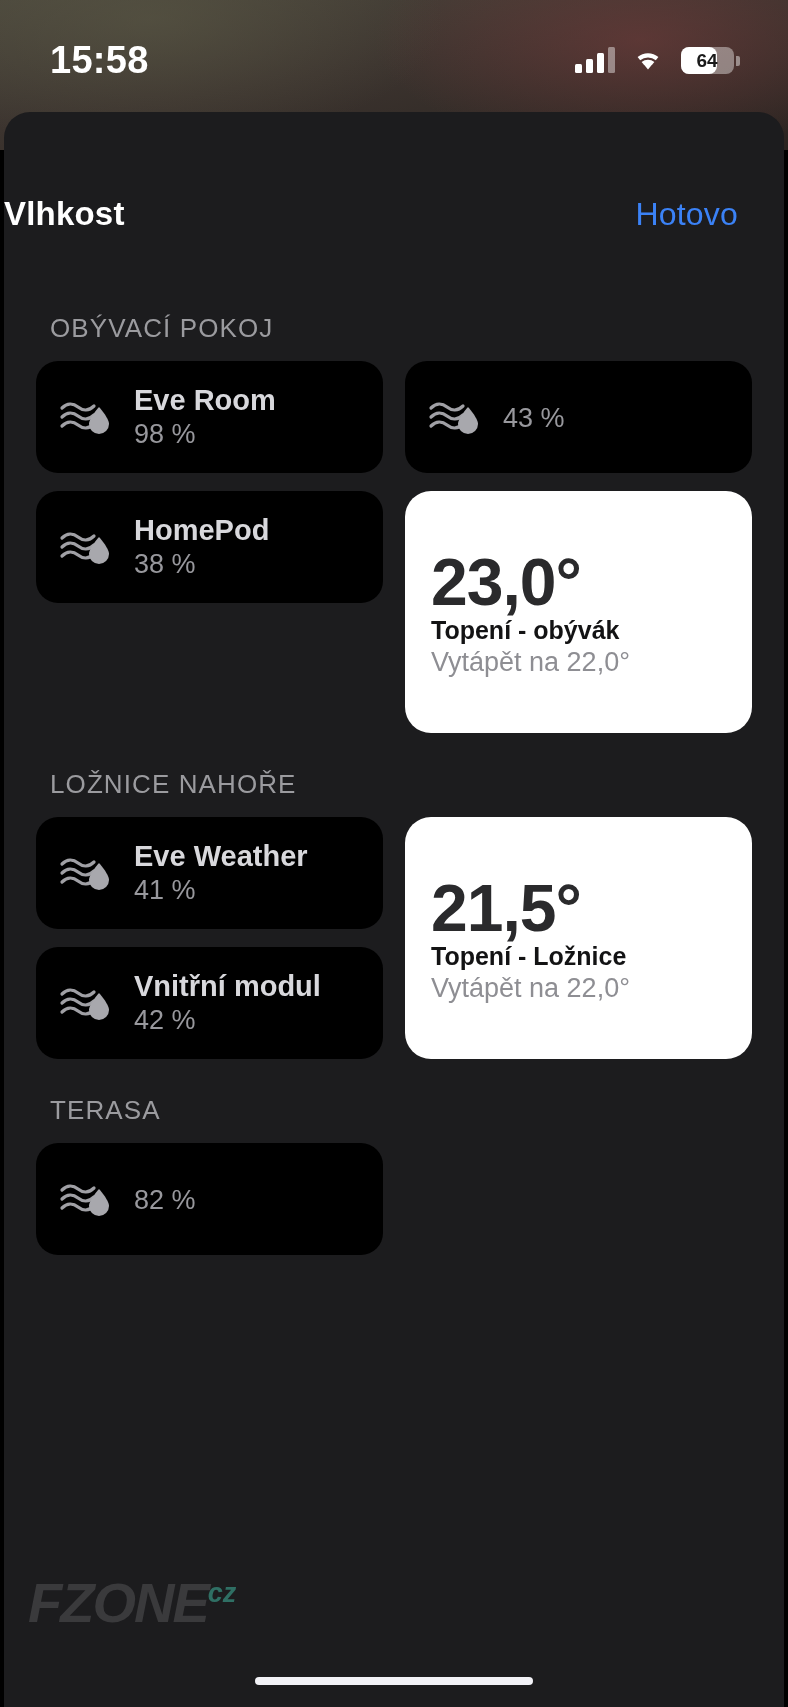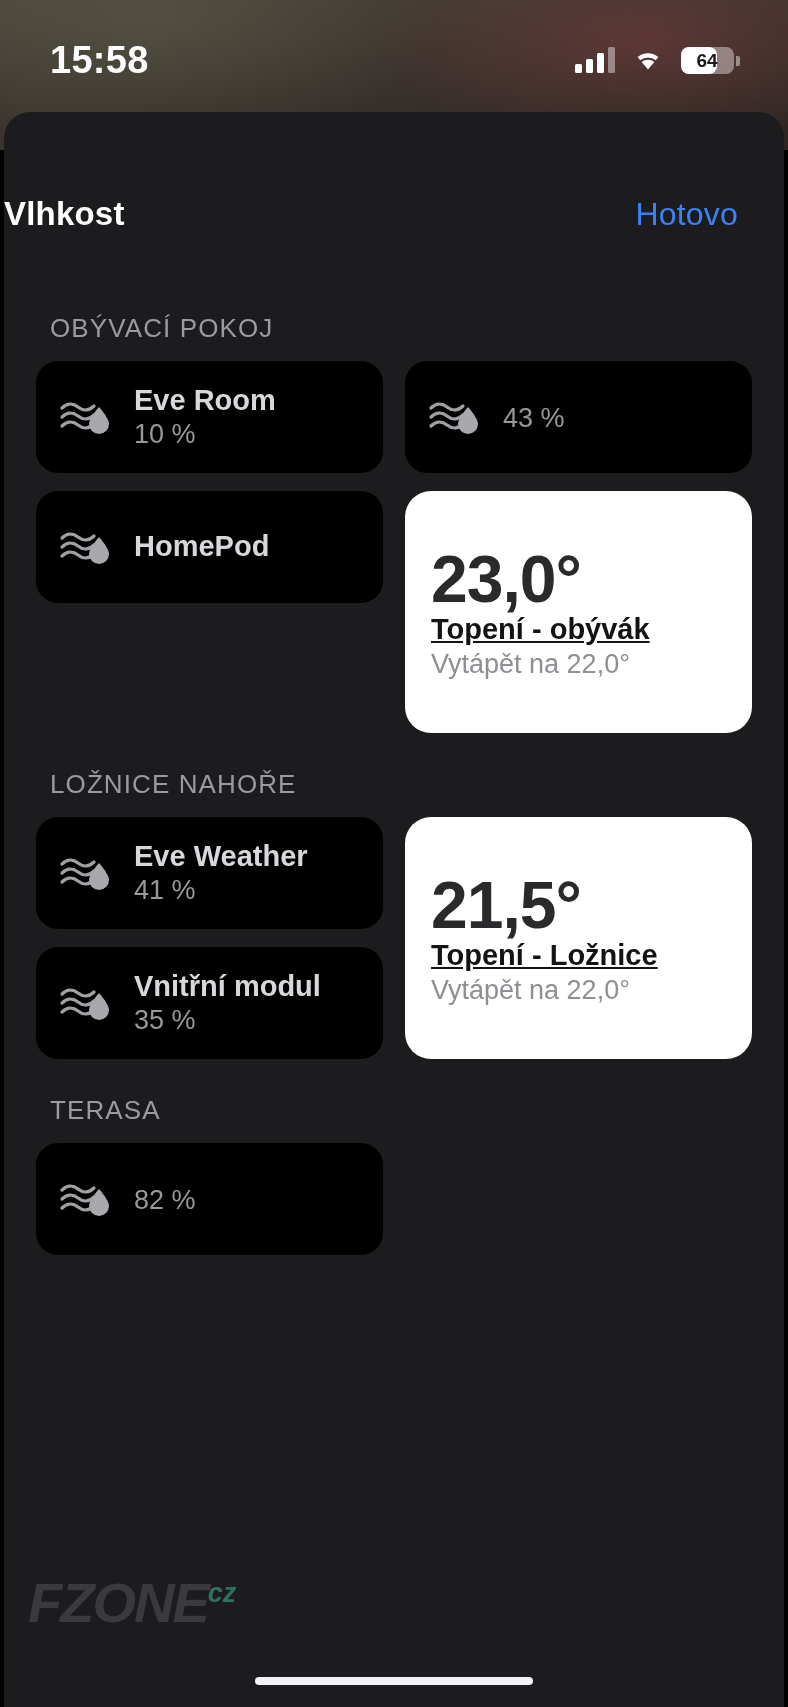--- a/index.html
+++ b/index.html
@@ -119,21 +119,21 @@
   .thermo{
     background:#ffffff; border-radius:26px;
     height:242px; padding:24px 26px 22px 26px;
     display:flex; flex-direction:column; justify-content:center;
   }
   .thermo-temp{
     font-size:66px; font-weight:700; color:#2a2a2c;
     letter-spacing:-1px; line-height:1;
   }
   .thermo-name{
-    font-size:29px; font-weight:700; color:#131314; line-height:1.2;text-decoration:underline;
+    font-size:25px; font-weight:700; color:#131314; line-height:1.2;
   }
   .thermo-sub{
     font-size:27px; color:#8e8e93; font-weight:400; margin-top:2px;
   }
 
   
   .watermark{
     position:absolute; left:24px; bottom:72px;
     font-size:56px; font-weight:800; font-style:italic;
     color:#3a3a3c; letter-spacing:-2px; user-select:none;
@@ -196,36 +196,37 @@
                 <g fill="none" stroke="#a0a0a5" stroke-width="3.2" stroke-linecap="round">
                   <path d="M4 14c5-5 11-5 16-1s11 4 16-1"></path>
                   <path d="M4 23c5-5 11-5 16-1s11 4 16-1"></path>
                   <path d="M4 32c5-5 11-5 16-1s11 4 16-1"></path>
                 </g>
                 <path d="M41 13c0 0 10 11 10 17a10 10 0 0 1-20 0c0-6 10-17 10-17z" fill="#a8a8ad"></path>
               </svg>
             </span>
             <span class="tile-txt">
               <span class="tile-name" style="display:block">Eve Room</span>
-              <span class="tile-val" style="display:block">10 %</span>
+              <span class="tile-val" style="display:block">98 %</span>
             </span>
           </div>
           <div class="tile">
             <span class="tile-icon">
               <svg width="58" height="46" viewBox="0 0 58 46">
                 <g fill="none" stroke="#a0a0a5" stroke-width="3.2" stroke-linecap="round">
                   <path d="M4 14c5-5 11-5 16-1s11 4 16-1"></path>
                   <path d="M4 23c5-5 11-5 16-1s11 4 16-1"></path>
                   <path d="M4 32c5-5 11-5 16-1s11 4 16-1"></path>
                 </g>
                 <path d="M41 13c0 0 10 11 10 17a10 10 0 0 1-20 0c0-6 10-17 10-17z" fill="#a8a8ad"></path>
               </svg>
             </span>
             <span class="tile-txt">
               <span class="tile-name" style="display:block">HomePod</span>
+              <span class="tile-val" style="display:block">38 %</span>
             </span>
           </div>
         </div>
         <div class="col">
           <div class="tile">
             <span class="tile-icon">
               <svg width="58" height="46" viewBox="0 0 58 46">
                 <g fill="none" stroke="#a0a0a5" stroke-width="3.2" stroke-linecap="round">
                   <path d="M4 14c5-5 11-5 16-1s11 4 16-1"></path>
                   <path d="M4 23c5-5 11-5 16-1s11 4 16-1"></path>
@@ -275,21 +276,21 @@
                 <g fill="none" stroke="#a0a0a5" stroke-width="3.2" stroke-linecap="round">
                   <path d="M4 14c5-5 11-5 16-1s11 4 16-1"></path>
                   <path d="M4 23c5-5 11-5 16-1s11 4 16-1"></path>
                   <path d="M4 32c5-5 11-5 16-1s11 4 16-1"></path>
                 </g>
                 <path d="M41 13c0 0 10 11 10 17a10 10 0 0 1-20 0c0-6 10-17 10-17z" fill="#a8a8ad"></path>
               </svg>
             </span>
             <span class="tile-txt">
               <span class="tile-name" style="display:block">Vnitřní modul</span>
-              <span class="tile-val" style="display:block">35 %</span>
+              <span class="tile-val" style="display:block">42 %</span>
             </span>
           </div>
         </div>
         <div class="col">
           <div class="thermo">
             <div class="thermo-temp">21,5°</div>
             <div>
               <div class="thermo-name">Topení - Ložnice</div>
               <div class="thermo-sub">Vytápět na 22,0°</div>
             </div>

